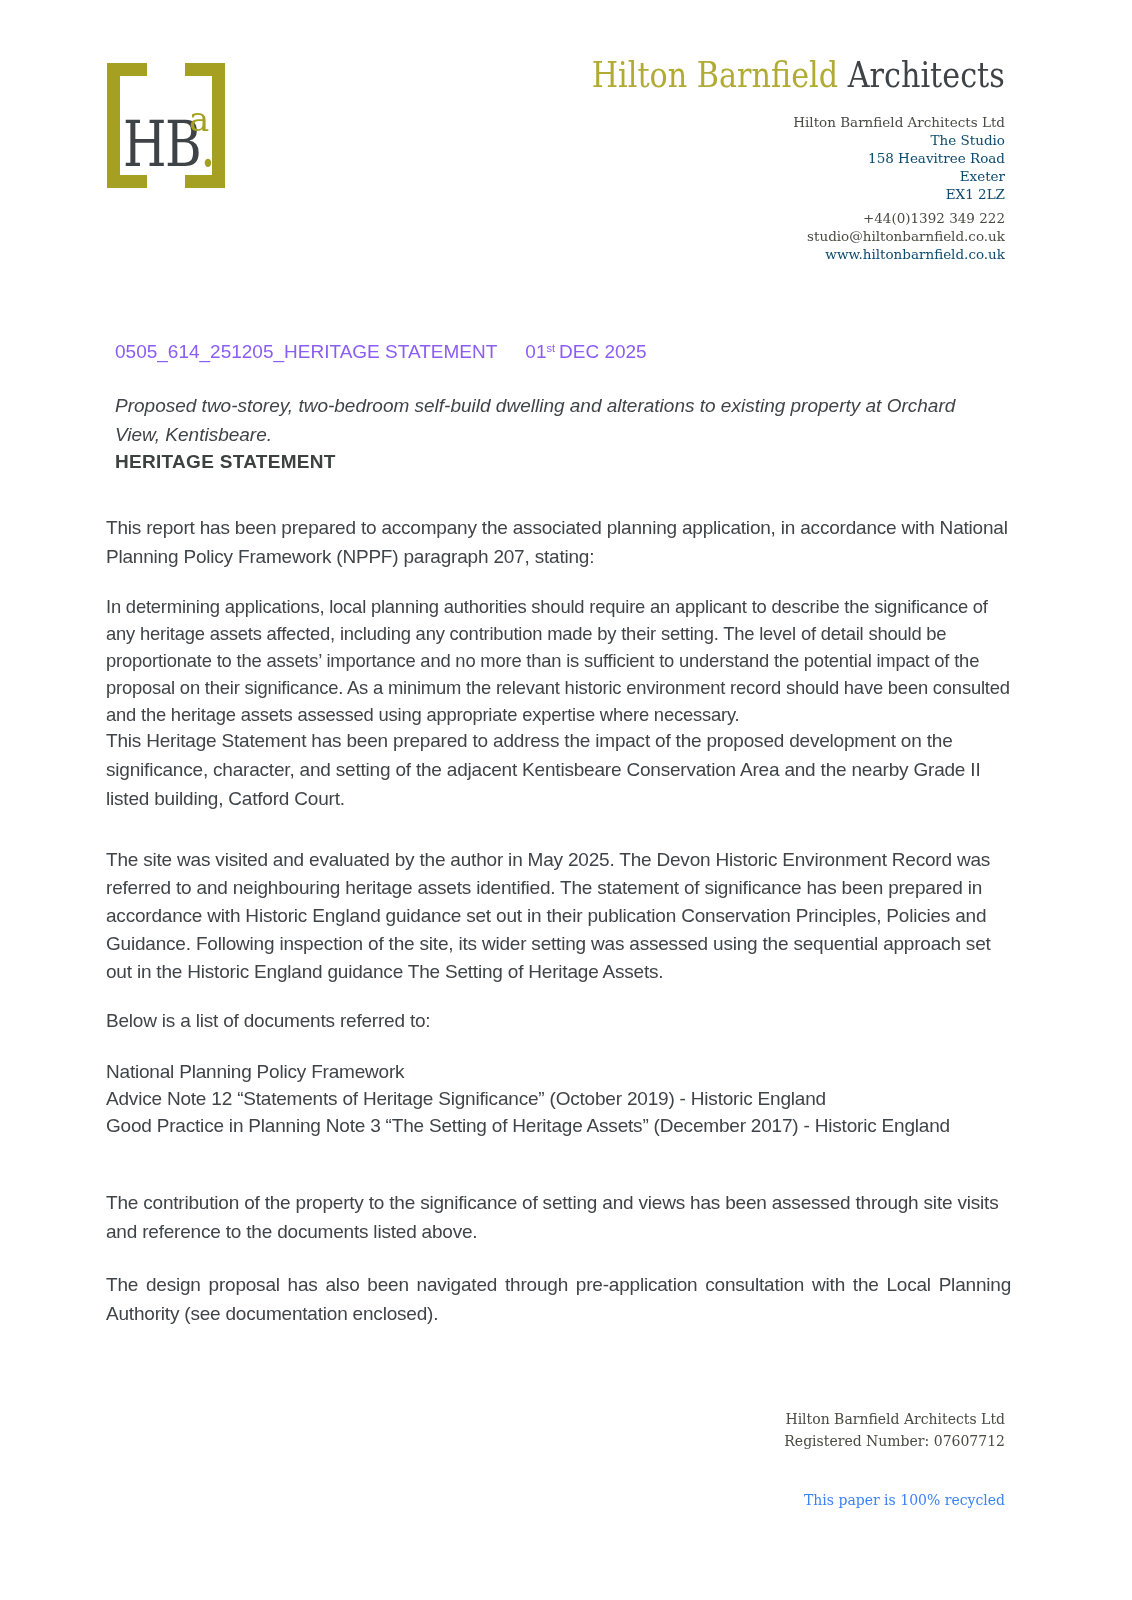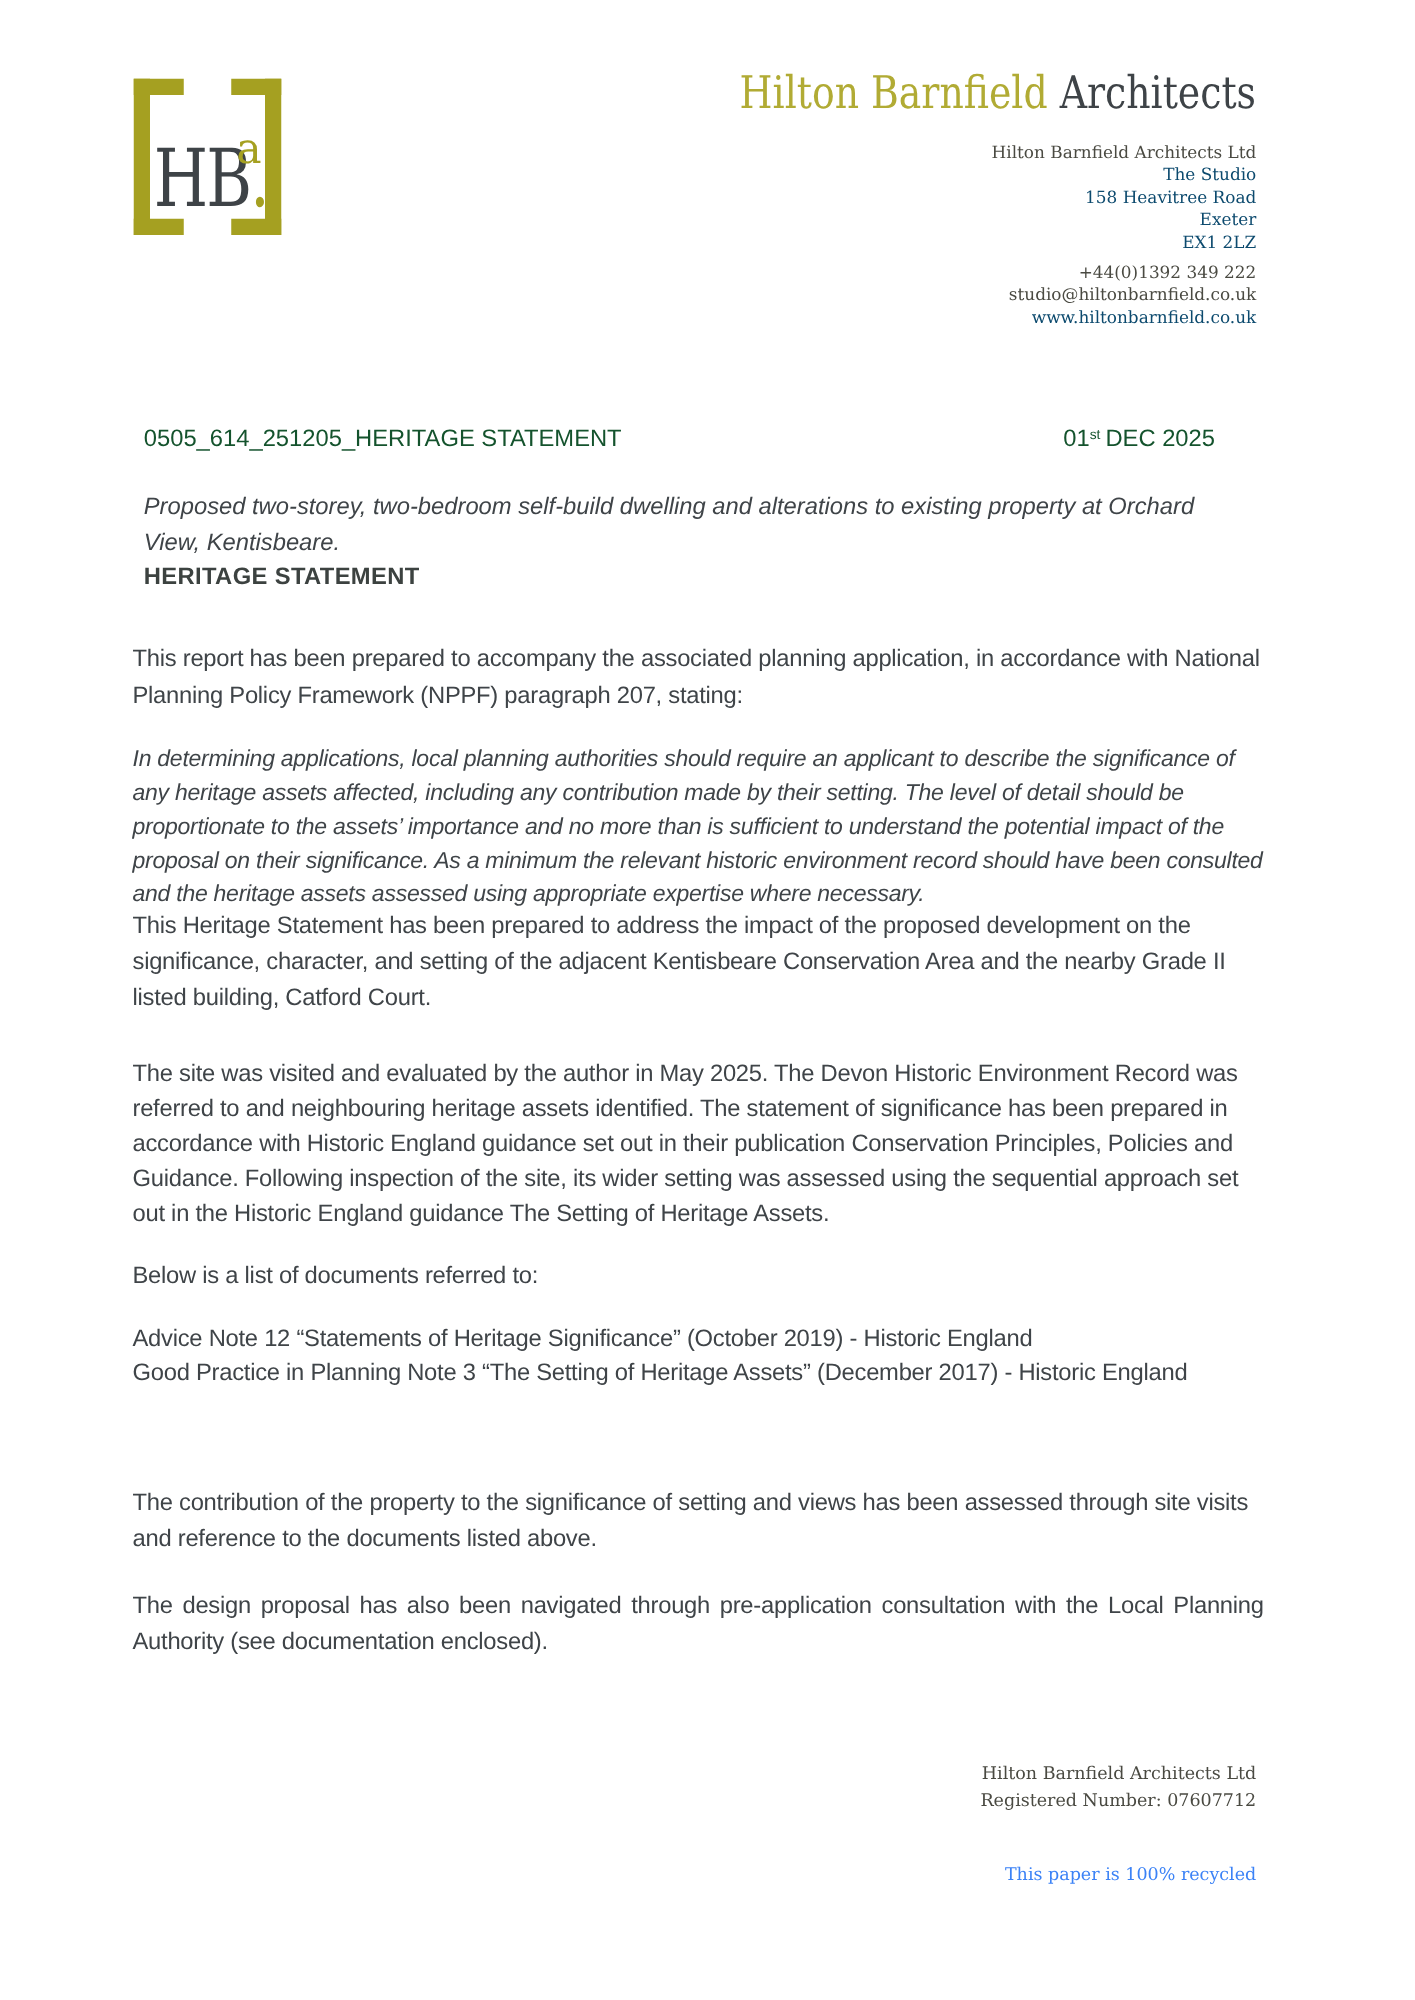--- a/index.html
+++ b/index.html
@@ -41,42 +41,42 @@
     font-family:"DejaVu Serif", serif; font-size:13.5px; line-height:18px;
     color:#4a4a42;
   }
   .address-block { top:113px; }
   .contact-block { top:209px; }
   .pale { color:#0c4a6e; }
 
   
   .ref-row {
     position:absolute; left:115px; top:341px; width:857px;
-    display:flex; justify-content:space-between;
-    font-size:19px; color:#14532d;
+    display:flex; 
+    font-size:19px; color:#8b5cf6;gap:28px;
   }
   .ref-row sup { font-size:11px; vertical-align:6px; }
   .ref-row .date-rest { margin-left:4px; }
 
   .subtitle {
     position:absolute; left:115px; top:391px; width:860px;
     font-size:19px; font-style:italic; line-height:29px;
   }
   .doc-heading {
     position:absolute; left:115px; top:451px;
     font-size:19px; font-weight:bold; letter-spacing:0.3px; color:#3c4240;
   }
 
   
   .para {
     position:absolute; left:106px; width:905px;
     font-size:19px; line-height:29px; letter-spacing:-0.2px; color:#3f4448;
   }
   .p-intro        { top:513px; }
-  .p-quote        { top:593px; font-style:italic; font-size:18.4px; line-height:27px; }
+  .p-quote        { top:593px; font-size:18.4px; line-height:27px; }
   .p-purpose      { top:726px; }
   .p-methodology  { top:846px; line-height:28px; }
   .p-docs-intro   { top:1006px; }
   .doc-list       { top:1058px; line-height:27px; }
   .p-contribution { top:1188px; }
   .p-consultation { top:1270px; text-align:justify; }
 
   
   .footer-block { top:1408px; font-size:14px; line-height:22px; }
   .footer-recycled {
@@ -127,20 +127,21 @@
 
   <div class="para p-quote">In determining applications, local planning authorities should require an applicant to describe the significance of any heritage assets affected, including any contribution made by their setting. The level of detail should be proportionate to the assets’ importance and no more than is sufficient to understand the potential impact of the proposal on their significance. As a minimum the relevant historic environment record should have been consulted and the heritage assets assessed using appropriate expertise where necessary.</div>
 
   <div class="para p-purpose">This Heritage Statement has been prepared to address the impact of the proposed development on the significance, character, and setting of the adjacent Kentisbeare Conservation Area and the nearby Grade II listed building, Catford Court.</div>
 
   <div class="para p-methodology">The site was visited and evaluated by the author in May 2025. The Devon Historic Environment Record was referred to and neighbouring heritage assets identified. The statement of significance has been prepared in accordance with Historic England guidance set out in their publication Conservation Principles, Policies and Guidance. Following inspection of the site, its wider setting was assessed using the sequential approach set out in the Historic England guidance The Setting of Heritage Assets.</div>
 
   <div class="para p-docs-intro">Below is a list of documents referred to:</div>
 
   <div class="para doc-list">
+    <div>National Planning Policy Framework</div>
     <div>Advice Note 12 “Statements of Heritage Significance” (October 2019) - Historic England</div>
     <div>Good Practice in Planning Note 3 “The Setting of Heritage Assets” (December 2017) - Historic England</div>
   </div>
 
   <div class="para p-consultation">The design proposal has also been navigated through pre-application consultation with the Local Planning Authority (see documentation enclosed).</div>
 
   <div class="para p-contribution">The contribution of the property to the significance of setting and views has been assessed through site visits and reference to the documents listed above.</div>
 
   <div class="footer-block">
     <div>Hilton Barnfield Architects Ltd</div>

